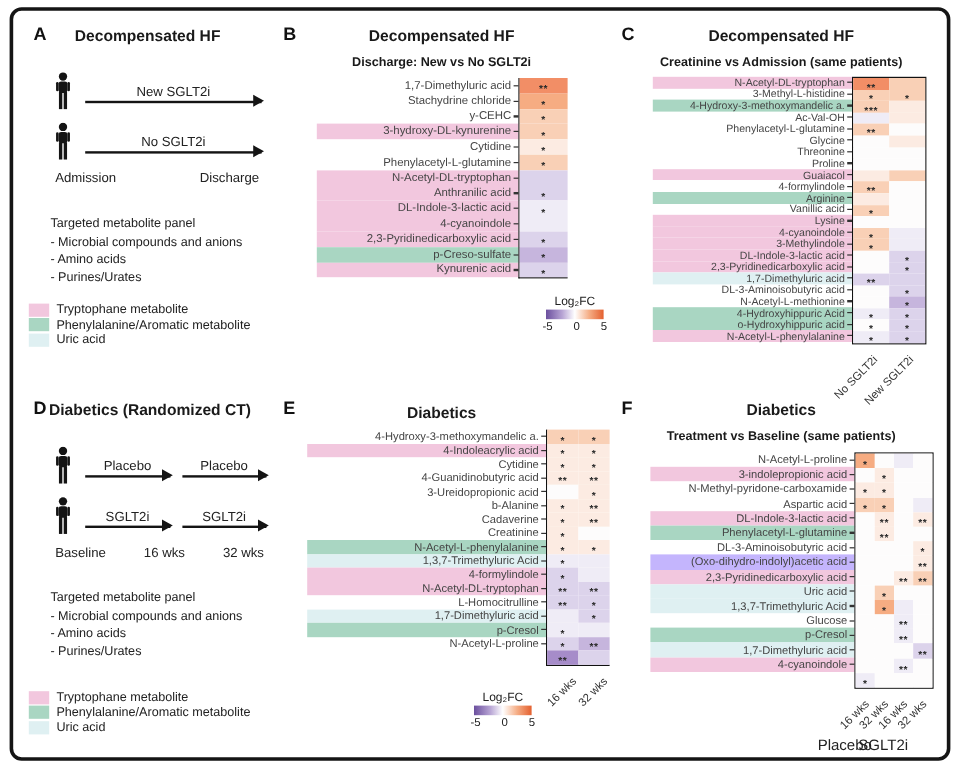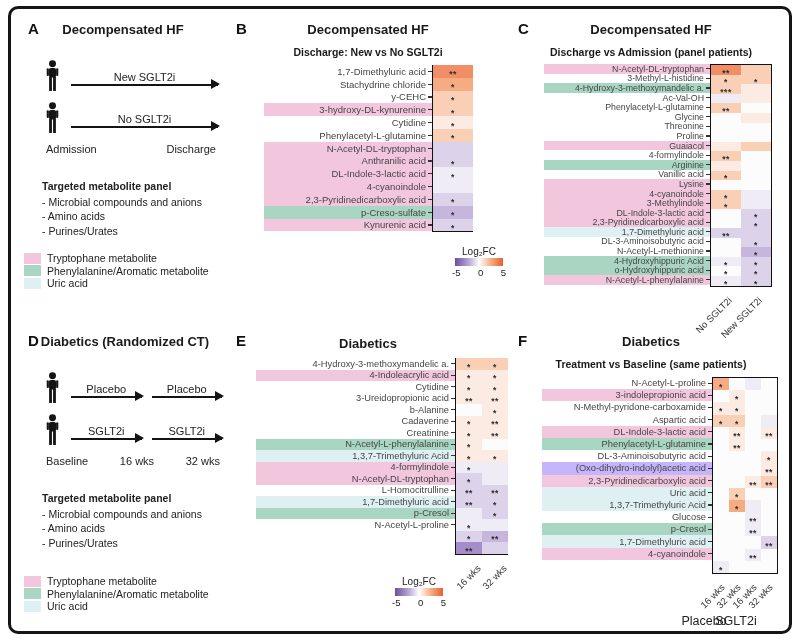--- a/index.html
+++ b/index.html
@@ -15,21 +15,21 @@
   .schem{margin-top:22px;padding:0 8px 0 24px;}
   .schem-row{display:flex;align-items:flex-end;gap:10px;height:34px;margin-bottom:8px;}
   .person{width:17px;height:33px;flex-shrink:0;}
   .arrseg{flex:1;display:flex;flex-direction:column;justify-content:flex-end;}
   .arr-label{font-size:11px;text-align:center;margin-bottom:1px;color:#222;}
   .arr{height:2.2px;background:#141414;position:relative;margin-bottom:7px;}
   .arr::after{content:"";position:absolute;right:-2px;top:-4.6px;
       border-left:9px solid #141414;border-top:5.5px solid transparent;border-bottom:5.5px solid transparent;}
   .timeline{display:flex;justify-content:space-between;font-size:11px;color:#222;padding:0 2px;margin-top:0px;}
   .target{margin-top:24px;margin-left:22px;font-size:10.5px;line-height:1.4;color:#222;}
-  .target .t-head{margin-bottom:1px;font-weight:bold;}
+  .target .t-head{margin-bottom:1px;}
   .band-legend{margin-top:13px;margin-left:4px;}
   .bl-row{display:flex;align-items:center;gap:6px;height:12.5px;}
   .bl-chip{width:17px;height:11px;display:inline-block;flex-shrink:0;}
   .bl-label{font-size:10.5px;color:#222;white-space:nowrap;}
   
   .hm-body{position:relative;}
   .hm-grid{display:flex;}
   .hm-labels{width:var(--lw);}
   .hm-label{height:var(--rh);display:flex;align-items:center;justify-content:flex-end;
             font-size:var(--fs);color:#454545;white-space:nowrap;}
@@ -210,21 +210,21 @@
         <span>-5</span>
         <span>0</span>
         <span>5</span>
       </div>
     </div>
   </section>
 
   <section class="panel" style="left:510px;top:14px;width:282px;height:336px;">
     <div class="p-letter">C</div>
     <div class="p-title">Decompensated HF</div>
-    <div class="p-sub">Discharge vs Admission (panel patients)</div>
+    <div class="p-sub">Creatinine vs Admission (same patients)</div>
     <div class="hm-body" style="margin: 6px 0px 0px 34px; --lw: 166px; --cw: 30px; --rh: 9.6px; --fs: 8.8px;">
         <div class="hm-grid">
           <div class="hm-labels">
             <div class="hm-label" style="background: rgb(242, 199, 222);">N-Acetyl-DL-tryptophan</div>
             <div class="hm-label">3-Methyl-L-histidine</div>
             <div class="hm-label" style="background: rgb(169, 214, 194);">4-Hydroxy-3-methoxymandelic a.</div>
             <div class="hm-label">Ac-Val-OH</div>
             <div class="hm-label">Phenylacetyl-L-glutamine</div>
             <div class="hm-label">Glycine</div>
             <div class="hm-label">Threonine</div>
@@ -457,20 +457,21 @@
 
   <section class="panel" style="left:228px;top:326px;width:280px;height:310px;">
     <div class="p-letter">E</div>
     <div class="p-title" style="margin-top:10px;">Diabetics</div>
     <div class="hm-body" style="margin: 7px 0px 0px 28px; --lw: 205px; --cw: 26px; --rh: 11.5px; --fs: 9.3px;">
         <div class="hm-grid">
           <div class="hm-labels">
             <div class="hm-label">4-Hydroxy-3-methoxymandelic a.</div>
             <div class="hm-label" style="background: rgb(242, 199, 222);">4-Indoleacrylic acid</div>
             <div class="hm-label">Cytidine</div>
+            <div class="hm-label">4-Guanidinobutyric acid</div>
             <div class="hm-label">3-Ureidopropionic acid</div>
             <div class="hm-label">b-Alanine</div>
             <div class="hm-label">Cadaverine</div>
             <div class="hm-label">Creatinine</div>
             <div class="hm-label" style="background: rgb(169, 214, 194);">N-Acetyl-L-phenylalanine</div>
             <div class="hm-label" style="background: rgb(223, 240, 242);">1,3,7-Trimethyluric Acid</div>
             <div class="hm-label" style="background: rgb(242, 199, 222);">4-formylindole</div>
             <div class="hm-label" style="background: rgb(242, 199, 222);">N-Acetyl-DL-tryptophan</div>
             <div class="hm-label">L-Homocitrulline</div>
             <div class="hm-label" style="background: rgb(223, 240, 242);">1,7-Dimethyluric acid</div>

